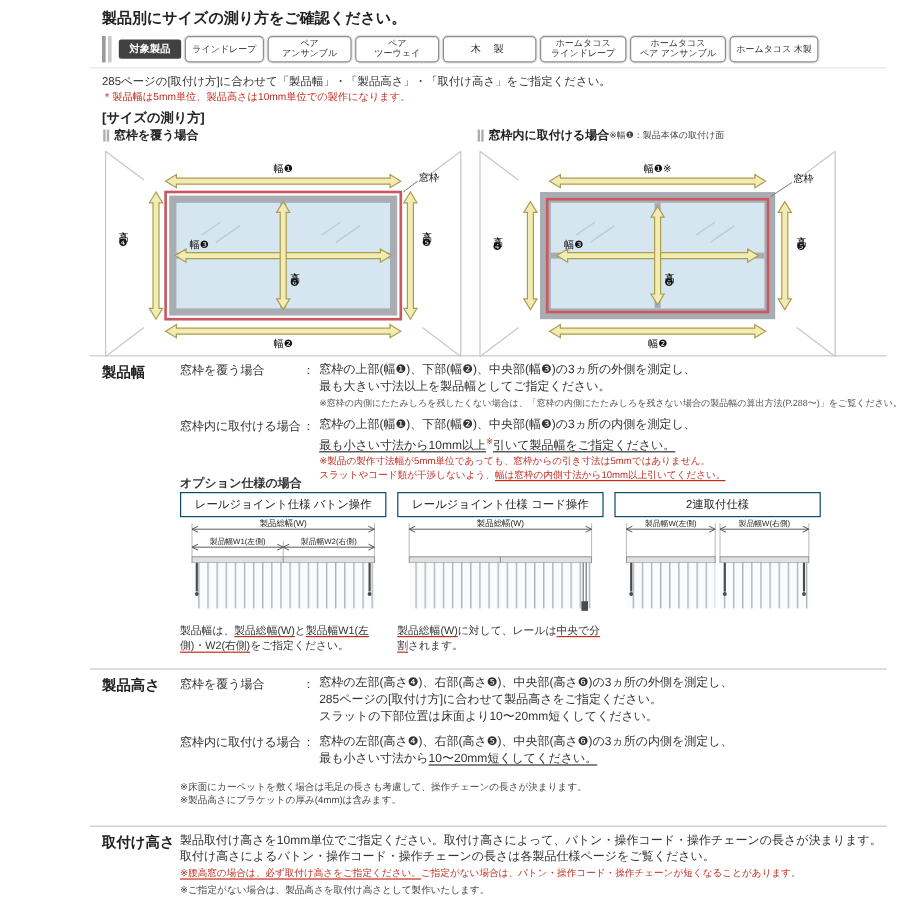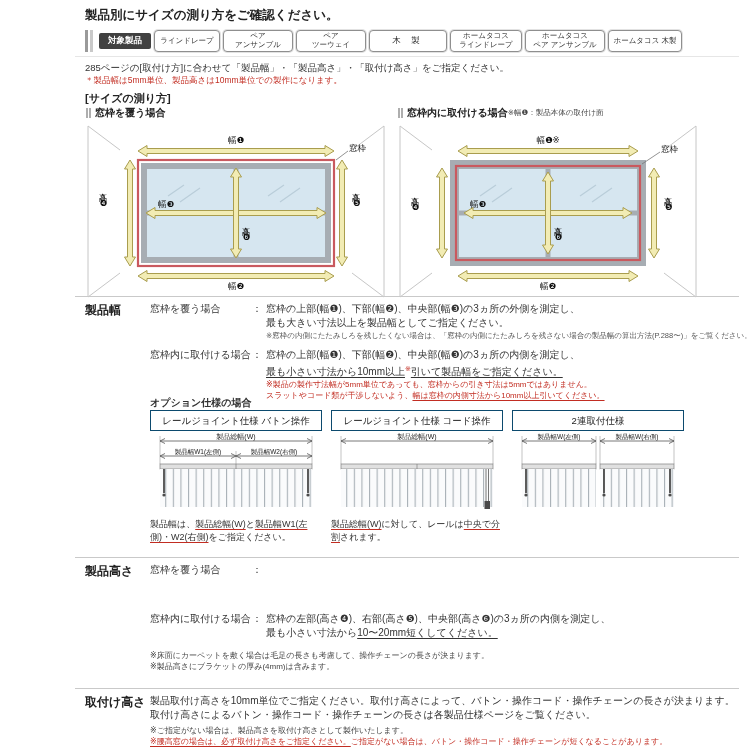--- a/index.html
+++ b/index.html
@@ -284,20 +284,25 @@
       </svg>
     </div>
   </div>
 
   <div class="rule" style="top:557px"></div>
   <div class="sec-label" style="top:563px">製品高さ</div>
 
   <div class="sec-row" style="top:563px">
     <div class="row-label">窓枠を覆う場合</div>
     <div class="row-colon">：</div>
+    <div class="row-body">
+      <div>窓枠の左部(高さ❹)、右部(高さ❺)、中央部(高さ❻)の3ヵ所の外側を測定し、</div>
+      <div>285ページの[取付け方]に合わせて製品高さをご指定ください。</div>
+      <div>スラットの下部位置は床面より10〜20mm短くしてください。</div>
+    </div>
   </div>
 
   <div class="sec-row" style="top:612px">
     <div class="row-label">窓枠内に取付ける場合</div>
     <div class="row-colon">：</div>
     <div class="row-body">
       <div>窓枠の左部(高さ❹)、右部(高さ❺)、中央部(高さ❻)の3ヵ所の内側を測定し、</div>
       <div><span>最も小さい寸法から</span><span class="ul">10〜20mm短くしてください。</span></div>
     </div>
   </div>
@@ -308,17 +313,17 @@
       <div class="mount-note">※製品高さにブラケットの厚み(4mm)は含みます。</div>
     </div>
   </div>
 
   <div class="rule" style="top:688px"></div>
   <div class="sec-label" style="top:694px">取付け高さ</div>
 
   <div class="mount-body" style="top:694px">
     <div>製品取付け高さを10mm単位でご指定ください。取付け高さによって、バトン・操作コード・操作チェーンの長さが決まります。</div>
     <div>取付け高さによるバトン・操作コード・操作チェーンの長さは各製品仕様ページをご覧ください。</div>
+    <div class="mount-note"><span class="red-ul">※腰高窓の場合は、必ず取付け高さをご指定ください。</span><span class="red">ご指定がない場合は、バトン・操作コード・操作チェーンが短くなることがあります。</span></div>
     <div class="mount-note" style="margin-top:3px">※ご指定がない場合は、製品高さを取付け高さとして製作いたします。</div>
-    <div class="mount-note"><span class="red-ul">※腰高窓の場合は、必ず取付け高さをご指定ください。</span><span class="red">ご指定がない場合は、バトン・操作コード・操作チェーンが短くなることがあります。</span></div>
   </div>
 
 </div>
 
 </body></html>

